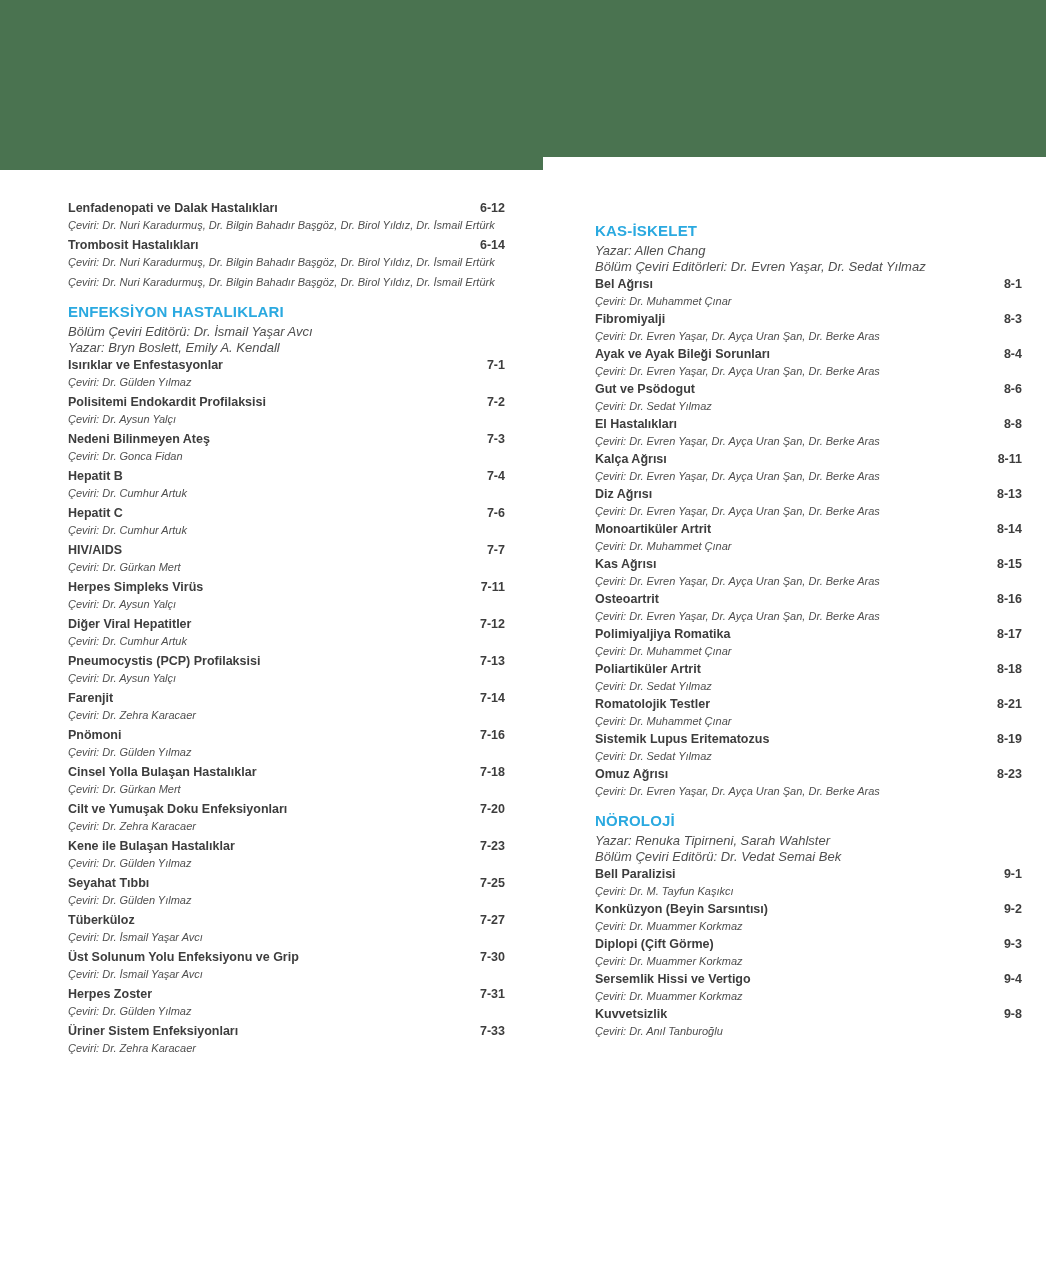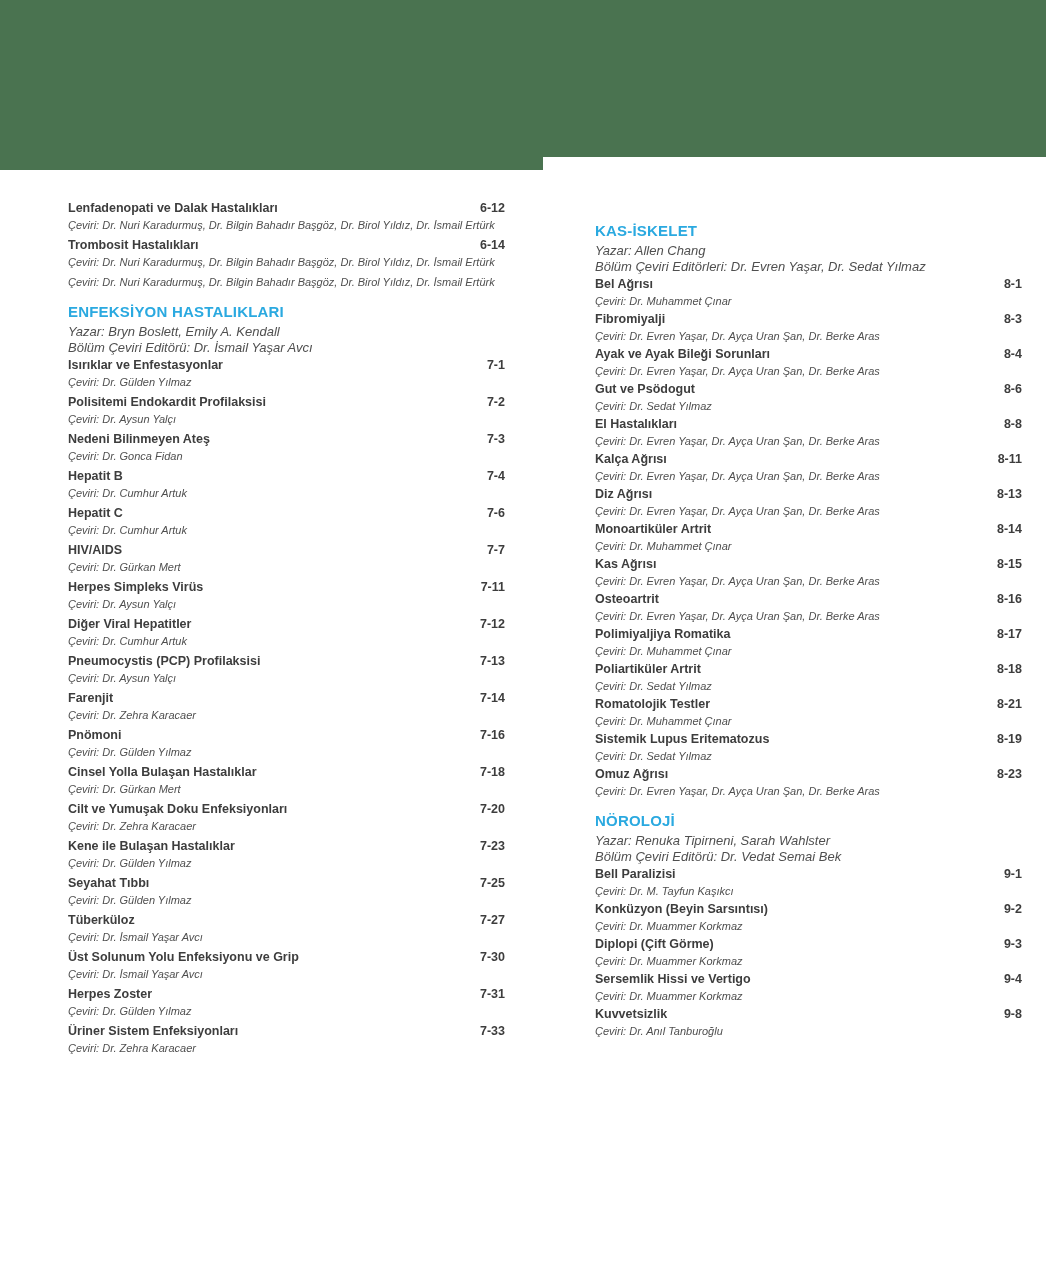--- a/index.html
+++ b/index.html
@@ -86,22 +86,22 @@
   </div>
 
   <div class="entry">
     <div class="entry-translator">Çeviri: Dr. Nuri Karadurmuş, Dr. Bilgin Bahadır Başgöz, Dr. Birol Yıldız, Dr. İsmail Ertürk</div>
   </div>
 </div>
   </section>
 
   <section class="toc-section has-title">
     <h2 class="section-title">ENFEKSİYON HASTALIKLARI</h2>
+    <div class="section-meta section-editor">Bölüm Çeviri Editörü: Dr. İsmail Yaşar Avcı</div>
     <div class="section-meta section-author">Yazar: Bryn Boslett, Emily A. Kendall</div>
-    <div class="section-meta section-editor">Bölüm Çeviri Editörü: Dr. İsmail Yaşar Avcı</div>
     <div class="entries">
   <div class="entry">
     <div class="entry-row">
       <span class="entry-title">Isırıklar ve Enfestasyonlar</span>
       <span class="entry-page">7-1</span>
     </div>
     <div class="entry-translator">Çeviri: Dr. Gülden Yılmaz</div>
   </div>
 
   <div class="entry">

